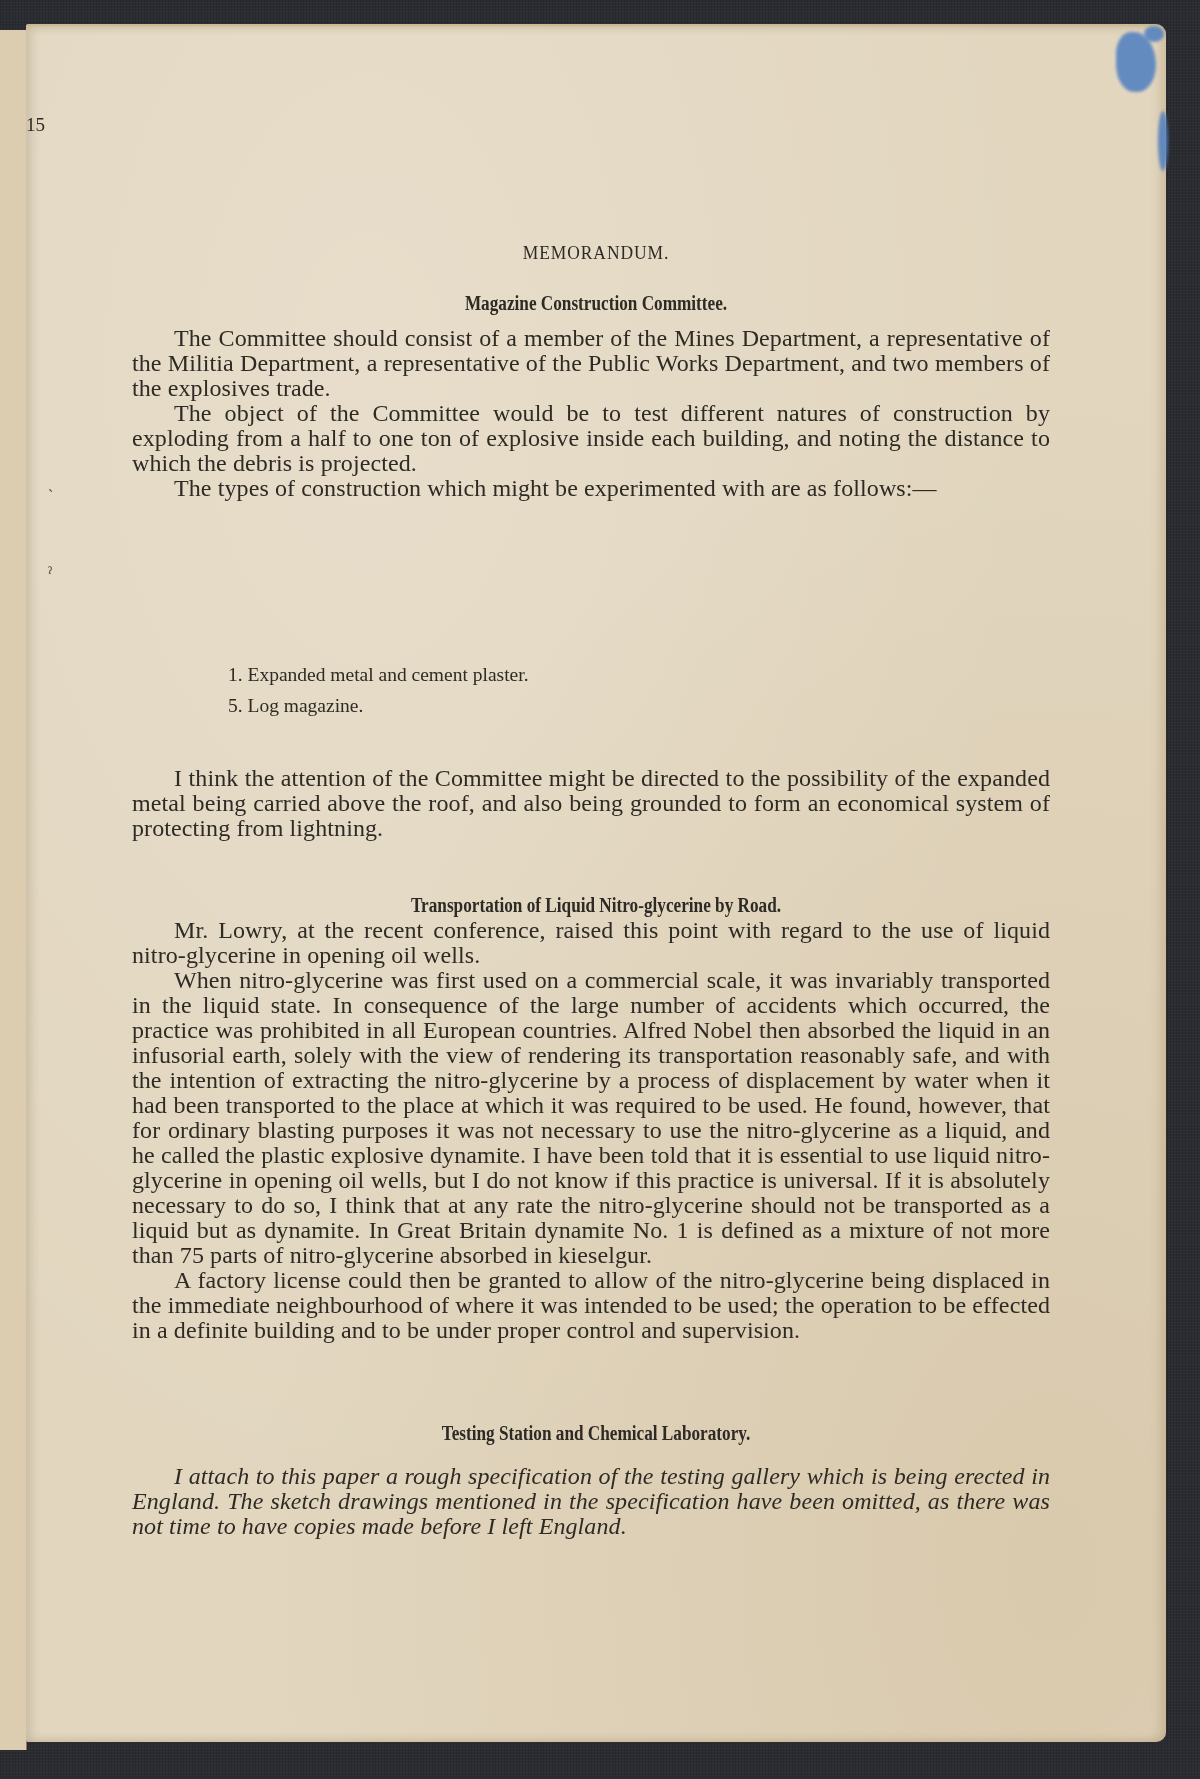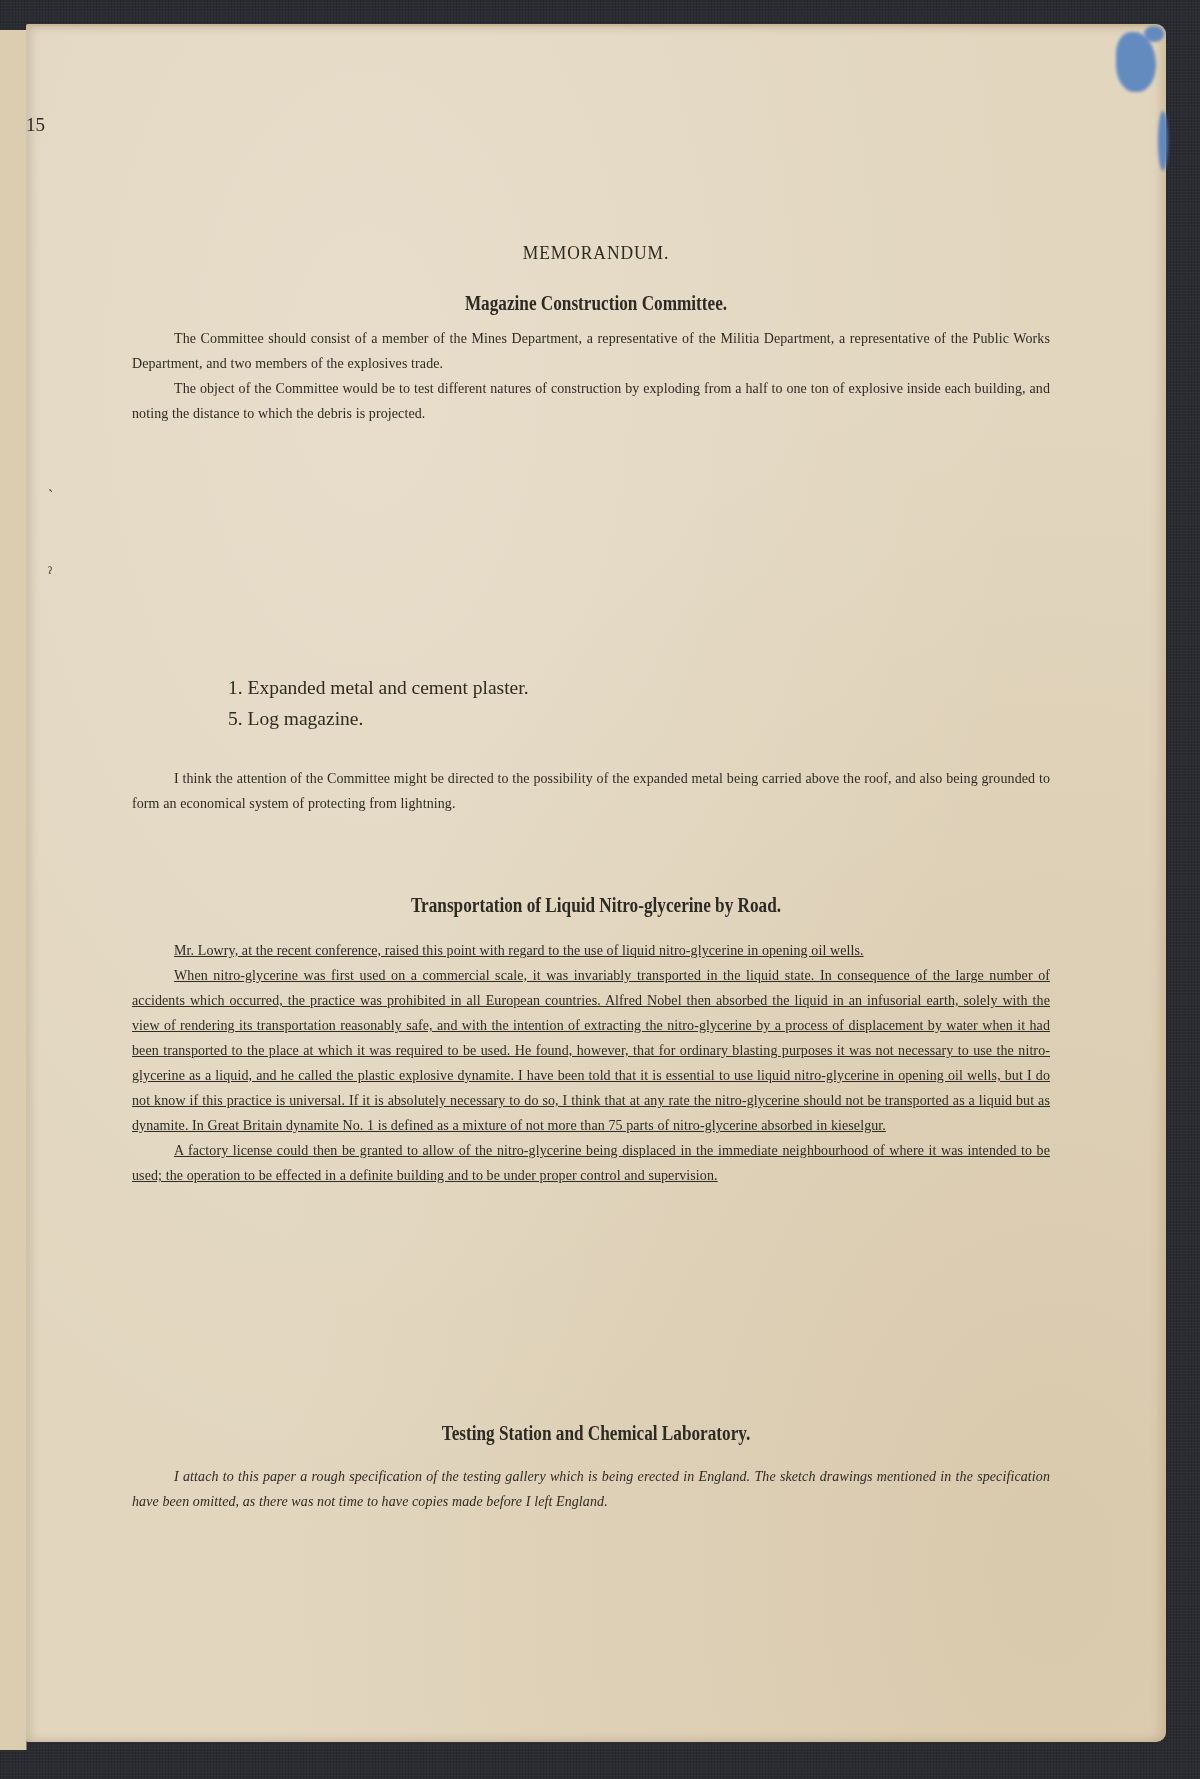--- a/index.html
+++ b/index.html
@@ -36,56 +36,57 @@
     position:absolute; left:0; right:0; top:216px; text-align:center;
     font-size:19px; letter-spacing:1px; transform:scaleX(0.92);
   }
   .section-heading {
     position:absolute; left:0; right:0; text-align:center;
     font-family:"Liberation Serif", serif; font-weight:bold; font-size:20px;
     transform:scaleX(0.86);
   }
   .body-block {
     position:absolute; left:106px; width:918px;
-    font-size:14px; line-height:25px; text-align:justify;
+    font-size:24px; line-height:25px; text-align:justify;
     letter-spacing:0.1px;
   }
   .body-block p { margin:0; text-indent:42px; }
-  .list-block { position:absolute; left:202px; font-size:19.5px;margin-top:13px; }
+  .list-block { position:absolute; left:202px; font-size:19.5px; }
   .list-block .item { height:31px; line-height:31px; }
   .margin-mark { position:absolute; font-size:16px; color:#3a3026; }
 </style>
 </head>
 <body>
 
 <div class="prev-page"></div>
 
 <div class="page">
   <div class="stain" style="left:1090px;top:6px;width:40px;height:60px;border-radius:40% 60% 50% 50%;"></div>
   <div class="stain" style="left:1118px;top:0px;width:20px;height:16px;"></div>
   <div class="stain" style="left:1132px;top:85px;width:10px;height:60px;"></div>
 
   <div class="page-number">15</div>
   <div class="memo-title">MEMORANDUM.</div>
 
   <div class="section-heading" style="top:266px;">Magazine Construction Committee.</div>
   <div class="body-block" style="top:300px;">
     <p>The Committee should consist of a member of the Mines Department, a representative of the Militia Department, a representative of the Public Works Department, and two members of the explosives trade.</p>
     <p>The object of the Committee would be to test different natures of construction by exploding from a half to one ton of explosive inside each building, and noting the distance to which the debris is projected.</p>
+    <p>The types of construction which might be experimented with are as follows:—</p>
   </div>
   <div class="list-block" style="top:633px;">
     <div class="item">1. Expanded metal and cement plaster.</div>
     <div class="item">5. Log magazine.</div>
   </div>
   <div class="body-block" style="top:740px;">
     <p>I think the attention of the Committee might be directed to the possibility of the expanded metal being carried above the roof, and also being grounded to form an economical system of protecting from lightning.</p>
   </div>
 
   <div class="section-heading" style="top:868px;">Transportation of Liquid Nitro-glycerine by Road.</div>
-  <div class="body-block" style="top:912px;text-decoration:underline;">
+  <div class="body-block" style="top:892px;">
     <p>Mr. Lowry, at the recent conference, raised this point with regard to the use of liquid nitro-glycerine in opening oil wells.</p>
     <p>When nitro-glycerine was first used on a commercial scale, it was invariably transported in the liquid state.  In consequence of the large number of accidents which occurred, the practice was prohibited in all European countries.  Alfred Nobel then absorbed the liquid in an infusorial earth, solely with the view of rendering its transportation reasonably safe, and with the intention of extracting the nitro-glycerine by a process of displacement by water when it had been transported to the place at which it was required to be used.  He found, however, that for ordinary blasting purposes it was not necessary to use the nitro-glycerine as a liquid, and he called the plastic explosive dynamite.  I have been told that it is essential to use liquid nitro-glycerine in opening oil wells, but I do not know if this practice is universal.  If it is absolutely necessary to do so, I think that at any rate the nitro-glycerine should not be transported as a liquid but as dynamite.  In Great Britain dynamite No. 1 is defined as a mixture of not more than 75 parts of nitro-glycerine absorbed in kieselgur.</p>
     <p>A factory license could then be granted to allow of the nitro-glycerine being displaced in the immediate neighbourhood of where it was intended to be used; the operation to be effected in a definite building and to be under proper control and supervision.</p>
   </div>
 
   <div class="section-heading" style="top:1396px;">Testing Station and Chemical Laboratory.</div>
   <div class="body-block" style="top:1438px;font-style:italic;">
     <p>I attach to this paper a rough specification of the testing gallery which is being erected in England.  The sketch drawings mentioned in the specification have been omitted, as there was not time to have copies made before I left England.</p>
   </div>
 

